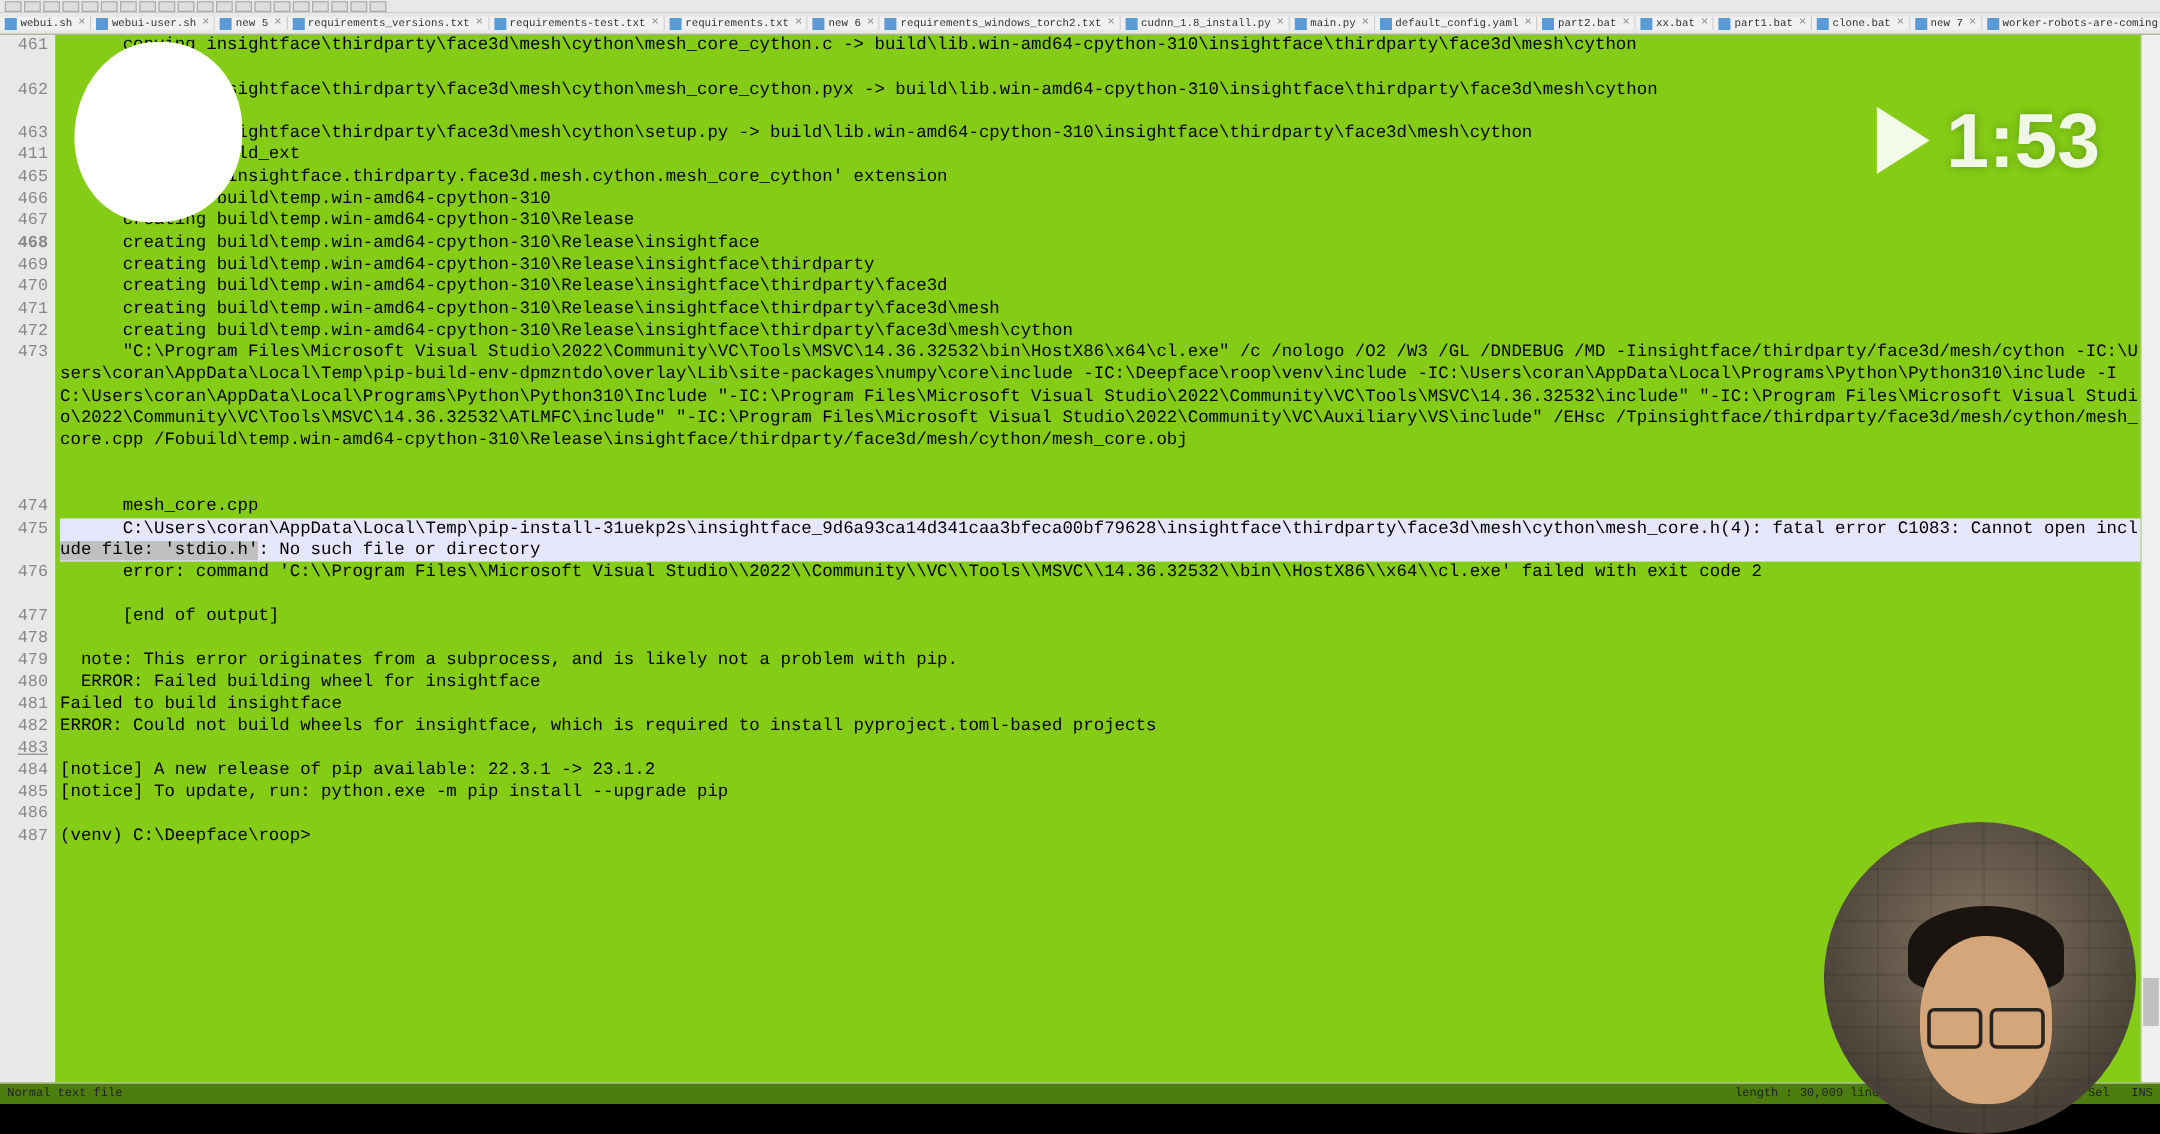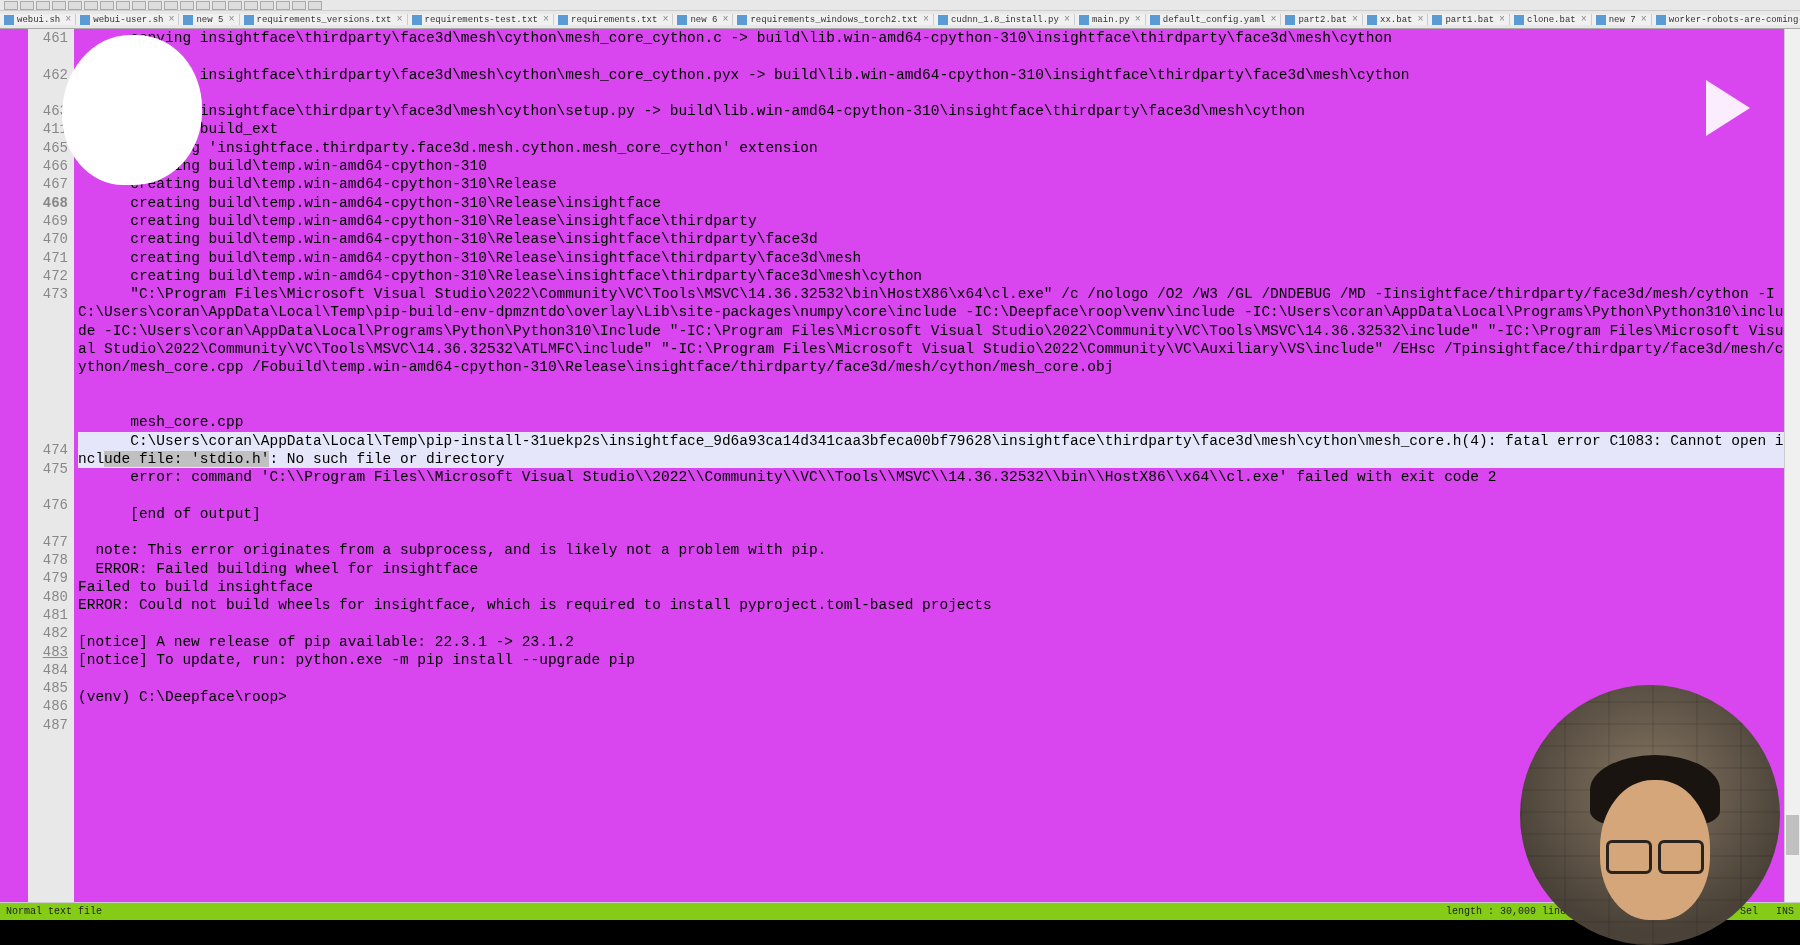--- a/index.html
+++ b/index.html
@@ -62,24 +62,23 @@
   display: inline-block;
 }
 .tab-close {
   color: #888;
   font-size: 10px;
   margin-left: 2px;
 }
 .editor {
   flex: 1;
   display: flex;
-  background: #d946ef;
+  background: #84cc16;
   overflow: hidden;
   position: relative;
-  padding-left: 28px;
 }
 .gutter {
   width: 46px;
   background: #e8e8e8;
   text-align: right;
   padding-right: 6px;
   color: #888;
   font-size: 14px;
   line-height: 18.3px;
   user-select: none;
@@ -116,21 +115,21 @@
 }
 .scrollbar-thumb {
   position: absolute;
   left: 1px; right: 1px;
   top: 90%;
   height: 40px;
   background: #c0c0c0;
 }
 .statusbar {
   height: 18px;
-  background: #84cc16;
+  background: #4d7c0f;
   border-top: 1px solid #ccc;
   display: flex;
   align-items: center;
   justify-content: space-between;
   font-size: 10px;
   padding: 0 6px;
   color: #222;
 }
 .statusbar .right { display: flex; gap: 18px; }
 .overlay-blob {
@@ -343,21 +342,21 @@
         <span class="ln" style="height: 18.3px;">411</span>
         <span class="ln" style="height: 18.3px;">465</span>
         <span class="ln" style="height: 18.3px;">466</span>
         <span class="ln" style="height: 18.3px;">467</span>
         <span class="ln" style="height: 18.3px; font-weight: bold;">468</span>
         <span class="ln" style="height: 18.3px;">469</span>
         <span class="ln" style="height: 18.3px;">470</span>
         <span class="ln" style="height: 18.3px;">471</span>
         <span class="ln" style="height: 18.3px;">472</span>
         <span class="ln" style="height: 128.1px;">473</span>
-        <span class="ln" style="height: 18.3px; margin-top: 28px;">474</span>
+        <span class="ln" style="height: 18.3px;">474</span>
         <span class="ln" style="height: 36.6px;">475</span>
         <span class="ln" style="height: 36.6px;">476</span>
         <span class="ln" style="height: 18.3px;">477</span>
         <span class="ln" style="height: 18.3px;">478</span>
         <span class="ln" style="height: 18.3px;">479</span>
         <span class="ln" style="height: 18.3px;">480</span>
         <span class="ln" style="height: 18.3px;">481</span>
         <span class="ln" style="height: 18.3px;">482</span>
         <span class="ln" style="height: 18.3px; text-decoration: underline;">483</span>
         <span class="ln" style="height: 18.3px;">484</span>
@@ -380,19 +379,20 @@
     </div>
   </div>
 </div>
 
 <div class="bottom-black"></div>
 
 <div class="overlay-blob"></div>
 
 <div class="overlay-timer">
   <div class="play-tri"></div>
+  <span>1:53</span>
 </div>
 
 <div class="webcam">
   <div class="hair"></div>
   <div class="face"></div>
   <div class="glasses"></div>
 </div>
 
 </body></html>

